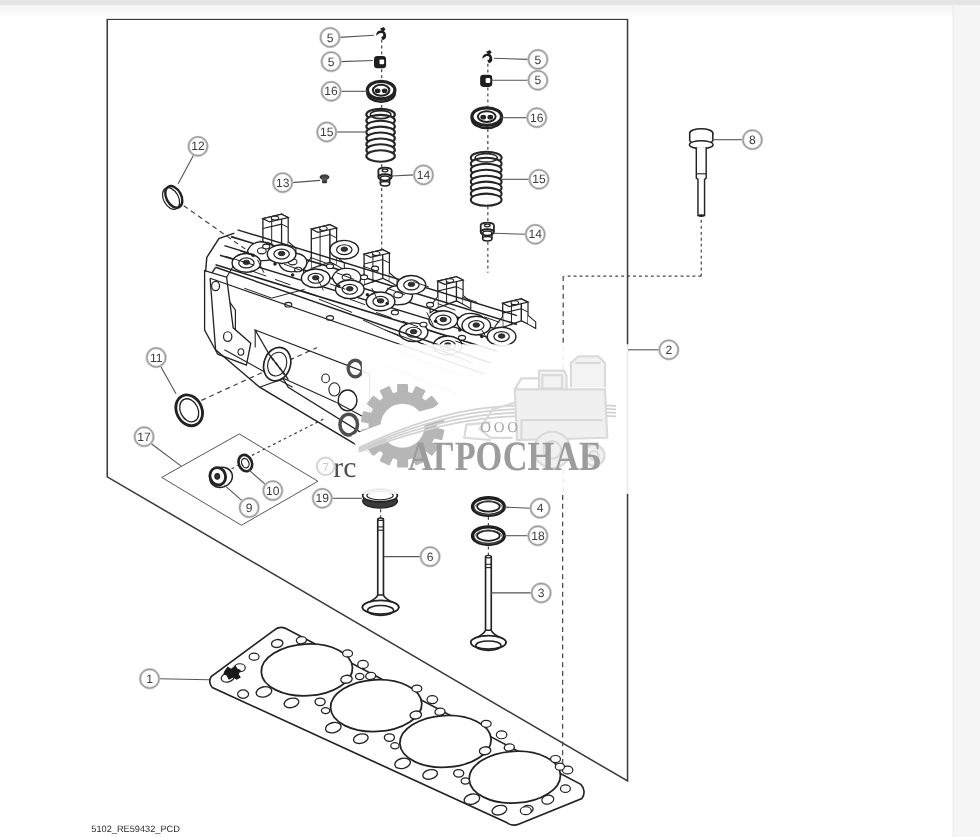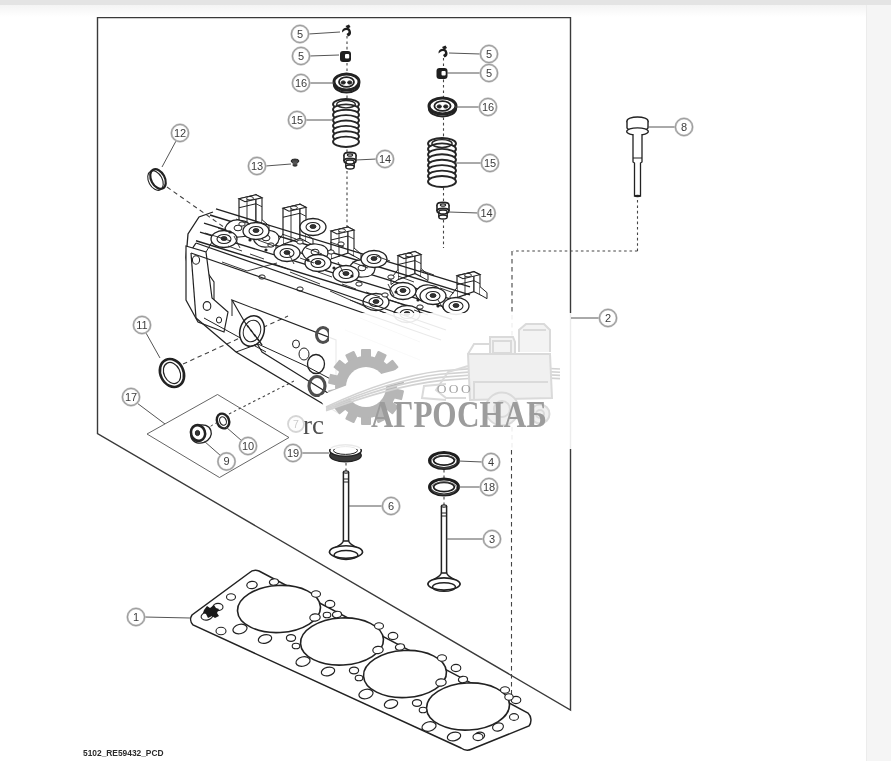--- a/index.html
+++ b/index.html
@@ -2,21 +2,21 @@
 <html><head><meta charset="utf-8">
 <style>
 html,body{margin:0;padding:0;background:#fff;}
 #page{position:relative;width:891px;height:761px;background:#fff;overflow:hidden;
   font-family:"Liberation Sans",sans-serif;}
 #topbar{position:absolute;left:0;top:0;width:891px;height:5px;background:#e4e4e4;}
 #topfade{position:absolute;left:0;top:5px;width:891px;height:12px;
   background:linear-gradient(#f4f4f4,#ffffff);}
 #rightgut{position:absolute;left:866px;top:5px;width:25px;height:756px;background:#f5f5f5;border-left:1px solid #ececec;}
 #svgwrap{position:absolute;left:0;top:0;}
-#code{position:absolute;left:83px;top:748px;font-size:8.4px;color:#2b2b2b;letter-spacing:0px;font-weight:bold;}
+#code{position:absolute;left:83px;top:748px;font-size:8.4px;color:#2b2b2b;letter-spacing:0px;}
 </style></head>
 <body>
 <div id="page">
 <div id="svgwrap"><svg width="891" height="761" viewBox="0 0 891 761">
         <defs>
           <clipPath id="clipL">
             <rect x="0" y="0" width="329" height="761"></rect>
           </clipPath>
         </defs>
         <path d="M97.5 17.5 L570.5 17.5 L570.5 710 L97.5 433.5 Z" fill="none" stroke="#3a3a3a" stroke-width="1.4"></path>

